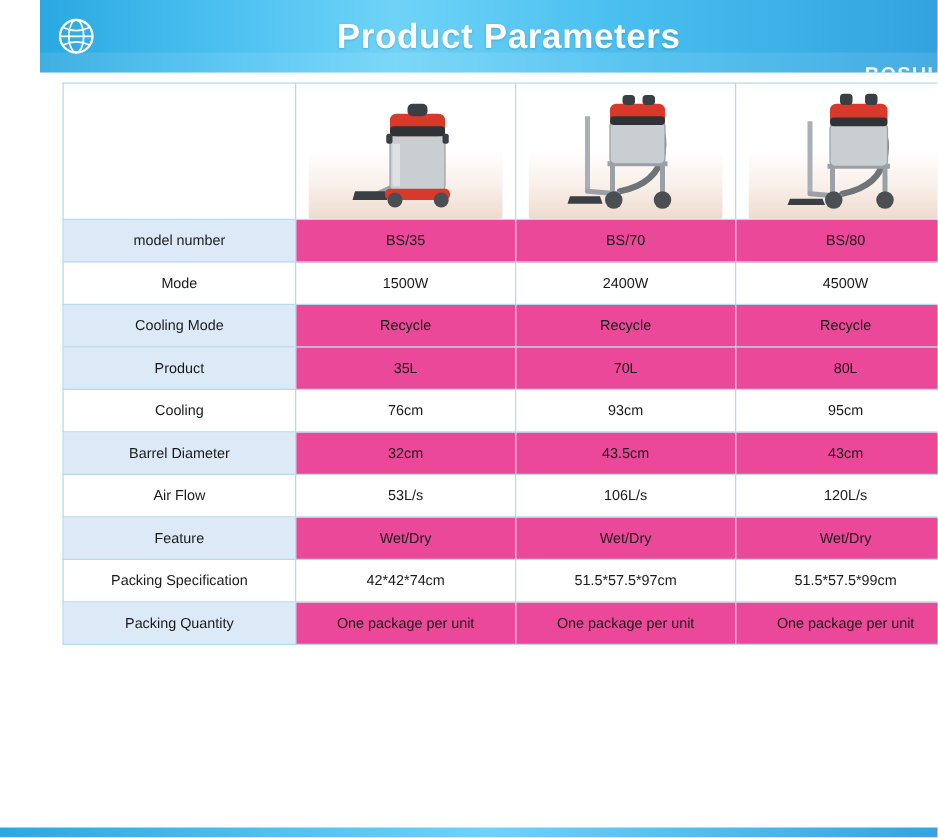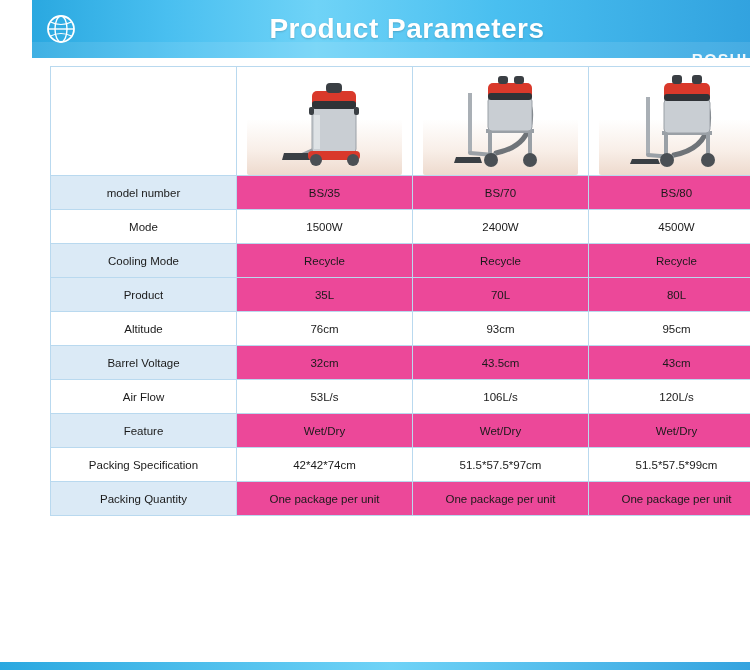--- a/index.html
+++ b/index.html
@@ -289,27 +289,27 @@
           <td>Recycle</td>
           <td>Recycle</td>
         </tr>
         <tr class="alt">
           <td class="label">Product</td>
           <td>35L</td>
           <td>70L</td>
           <td>80L</td>
         </tr>
         <tr>
-          <td class="label">Altitude</td>
+          <td class="label">Cooling</td>
           <td>76cm</td>
           <td>93cm</td>
           <td>95cm</td>
         </tr>
         <tr class="alt">
-          <td class="label">Barrel Voltage</td>
+          <td class="label">Barrel Diameter</td>
           <td>32cm</td>
           <td>43.5cm</td>
           <td>43cm</td>
         </tr>
         <tr>
           <td class="label">Air Flow</td>
           <td>53L/s</td>
           <td>106L/s</td>
           <td>120L/s</td>
         </tr>

